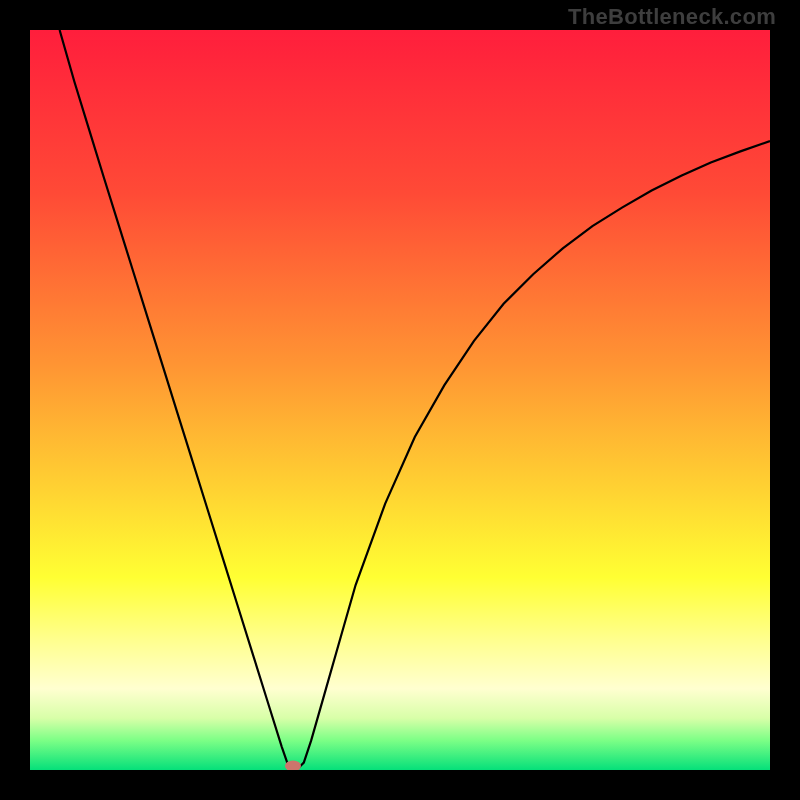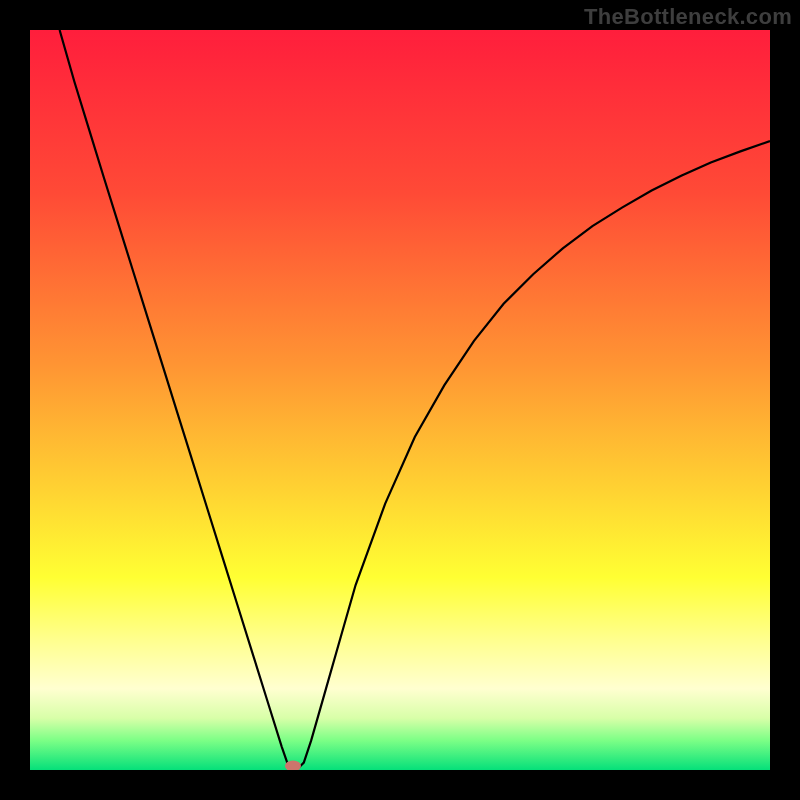--- a/index.html
+++ b/index.html
@@ -30,21 +30,21 @@
     position: absolute;
     top: 0; left: 0; width: 100%; height: 100%;
   }
   .curve-svg {
     position: absolute;
     top: 0; left: 0; width: 100%; height: 100%;
   }
   .watermark {
     position: absolute;
     top: 4px;
-    right: 8px;
+    right: 24px;
     color: #3e3e3e;
     font-size: 22px;
     font-weight: 600;
     letter-spacing: 0.3px;
   }
   .marker {
     position: absolute;
     width: 16px;
     height: 11px;
     border-radius: 50%;

